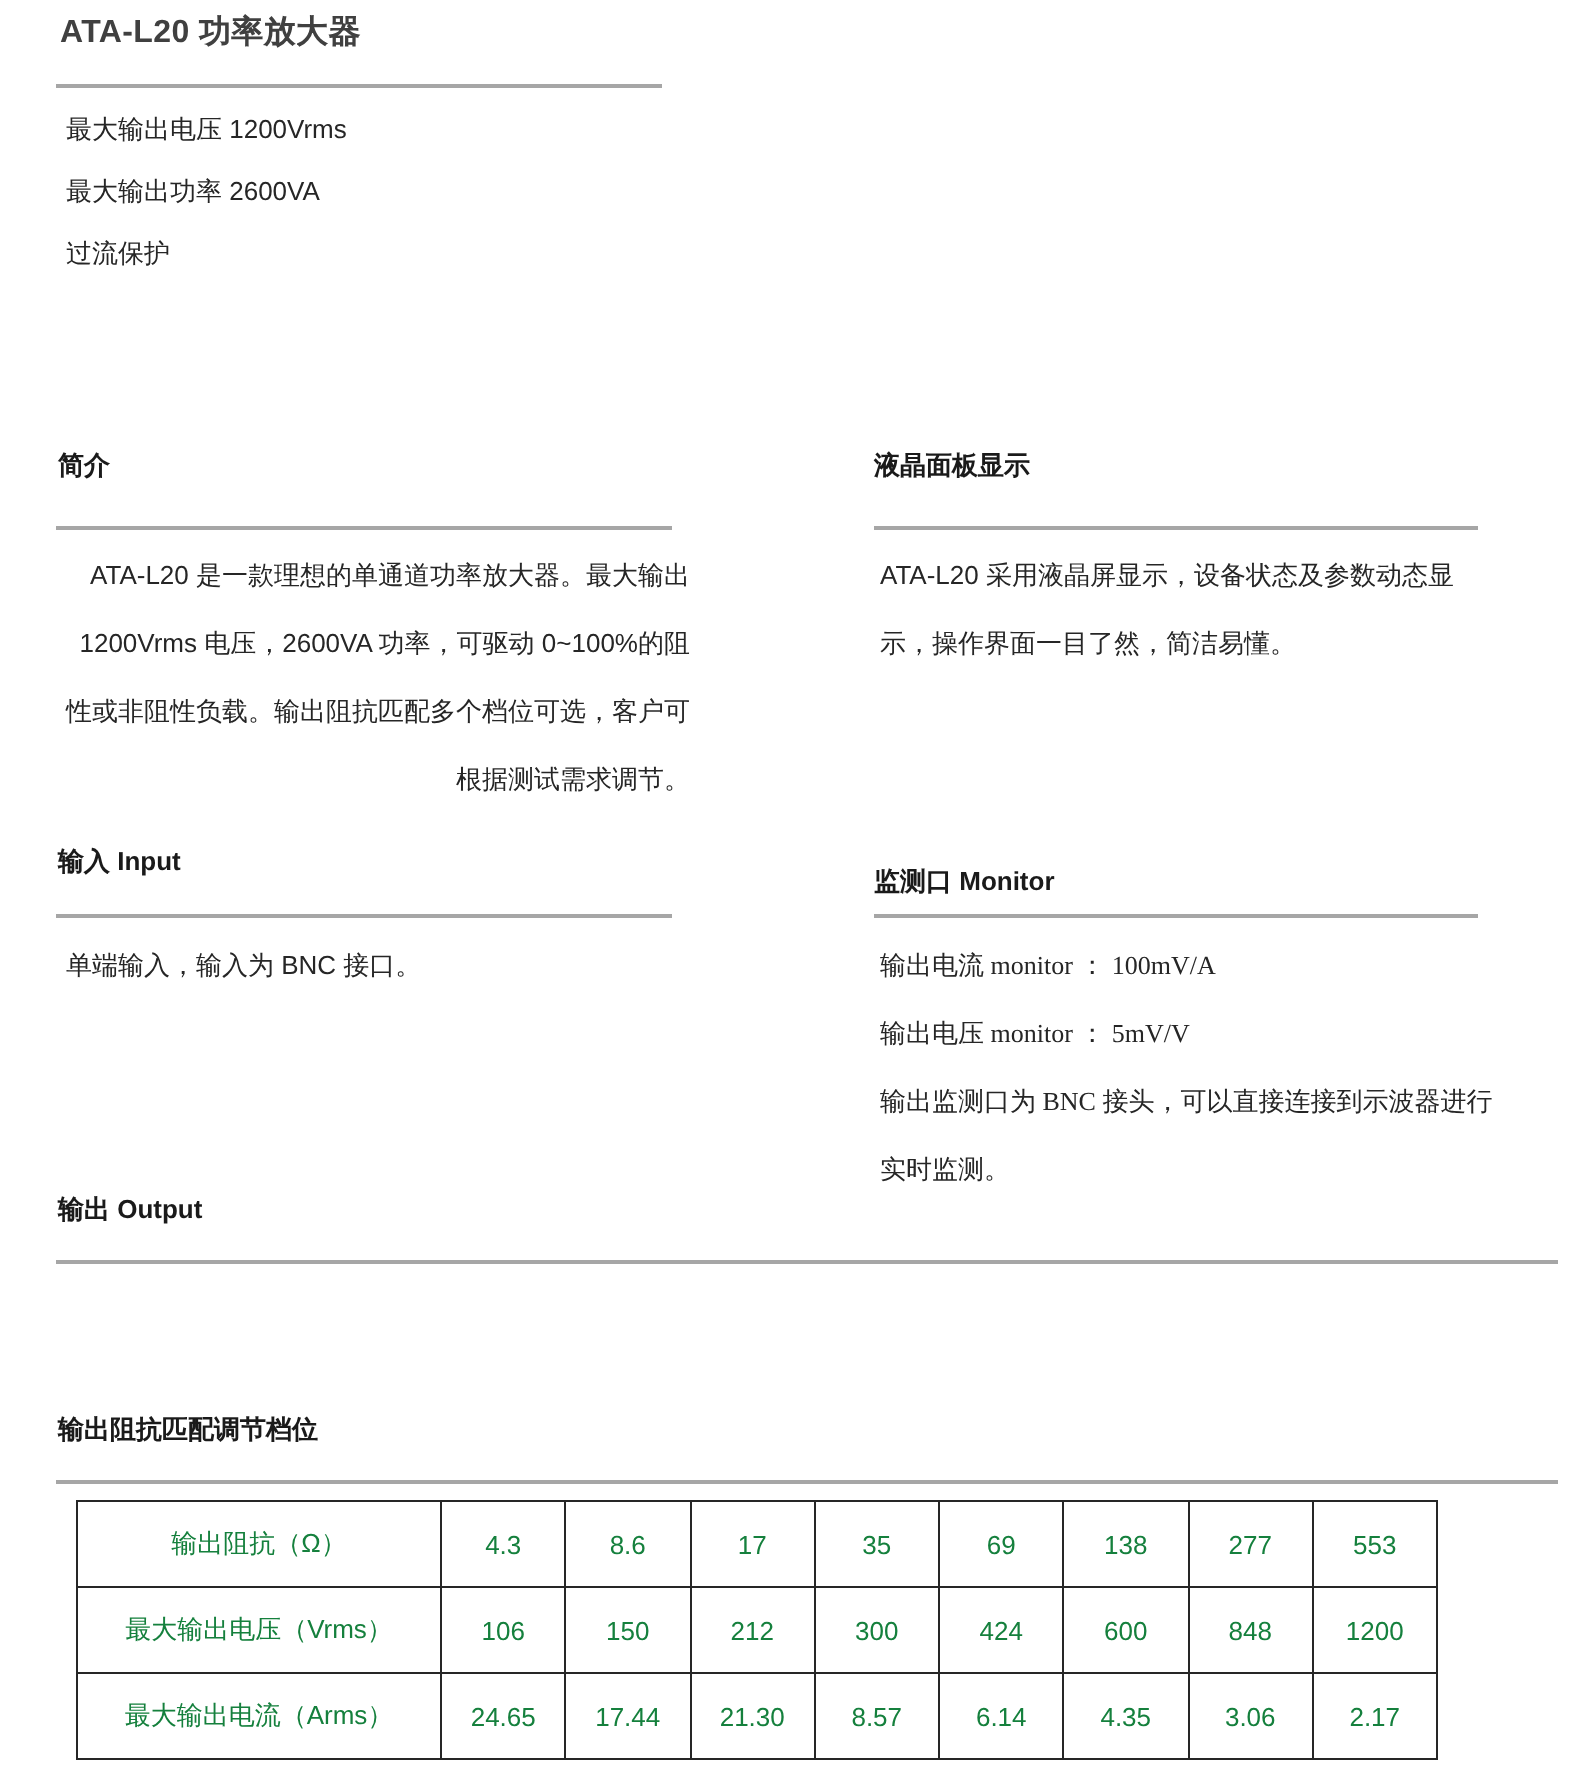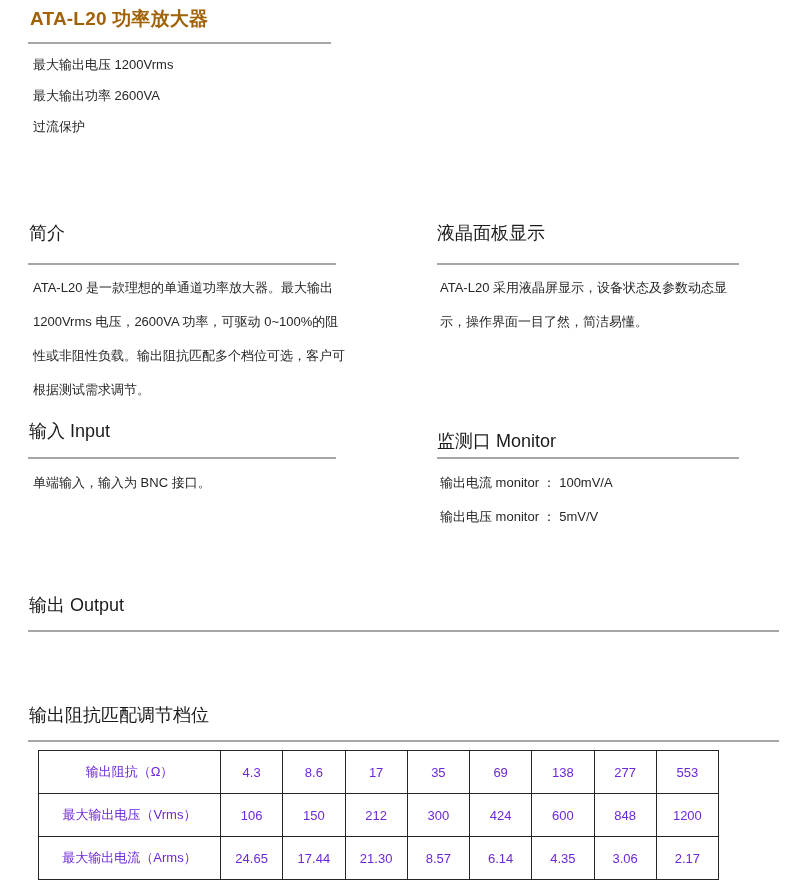--- a/index.html
+++ b/index.html
@@ -8,57 +8,57 @@
     font-family:"Liberation Sans","DejaVu Sans",sans-serif;
     color:#262626;
     -webkit-font-smoothing:antialiased;
   }
   .page{position:relative;width:787px;height:892px;overflow:hidden;background:#fff;}
 
   .rule{position:absolute;height:2px;background:#a6a6a6;}
 
   .page-title{
     position:absolute;top:6px;left:30px;margin:0;
-    font-size:19px;font-weight:700;color:#a16207;letter-spacing:.2px;
+    font-size:16px;font-weight:700;color:#404040;letter-spacing:.2px;
   }
   #r-title{top:42px;left:28px;width:303px;}
 
   .spec-list{position:absolute;top:49px;left:33px;margin:0;padding:0;list-style:none;}
   .spec-list li{height:31px;line-height:31px;font-size:13px;white-space:nowrap;}
 
-  .heading{position:absolute;margin:0;font-size:18px;font-weight:400;color:#1a1a1a;line-height:26px;white-space:nowrap;}
+  .heading{position:absolute;margin:0;font-size:13px;font-weight:700;color:#1a1a1a;line-height:26px;white-space:nowrap;}
   #h-intro{top:220px;left:29px;}
   #h-lcd{top:220px;left:437px;}
   #h-input{top:418px;left:29px;text-align:right;}
   #h-monitor{top:418px;left:437px;margin-top:10px;}
   #h-output{top:592px;left:29px;text-align:center;}
   #h-gears{top:702px;left:29px;}
 
   #r-intro{top:263px;left:28px;width:308px;}
   #r-lcd{top:263px;left:437px;width:302px;}
   #r-input{top:457px;left:28px;width:308px;}
   #r-monitor{top:457px;left:437px;width:302px;}
   #r-output{top:630px;left:28px;width:751px;}
   #r-gears{top:740px;left:28px;width:751px;}
 
   .para{position:absolute;margin:0;font-size:13px;line-height:34px;}
-  #p-intro{top:271px;left:33px;width:312px;}
+  #p-intro{top:271px;left:33px;width:312px;text-align:right;}
   #p-lcd{top:271px;left:440px;width:308px;}
   #p-input{top:466px;left:33px;width:312px;}
   #p-monitor{top:466px;left:440px;width:308px;}
-  #p-monitor .mline{font-size:13px;line-height:34px;}
+  #p-monitor .mline{font-size:13px;line-height:34px;font-family:Liberation Serif, serif;}
   #p-output{top:639px;left:29px;width:752px;line-height:24px;}
 
   .gear-table{
     position:absolute;top:750px;left:38px;width:681px;
     border-collapse:collapse;table-layout:fixed;
   }
   .gear-table td{
     border:1px solid #262626;height:42px;padding:0;
-    text-align:center;vertical-align:middle;font-size:13px;color:#6d28d9;
+    text-align:center;vertical-align:middle;font-size:13px;color:#15803d;
   }
   .gear-table td.lbl{font-weight:400;}
   col.c-label{width:182px;}
 </style>
 </head>
 <body>
 
 <div class="page">
 
   <h1 class="page-title">ATA-L20 功率放大器</h1>
@@ -80,20 +80,21 @@
 
   <h2 class="heading" id="h-input">输入 Input</h2>
   <div class="rule" id="r-input"></div>
   <p class="para" id="p-input">单端输入，输入为 BNC 接口。</p>
 
   <h2 class="heading" id="h-monitor">监测口 Monitor</h2>
   <div class="rule" id="r-monitor"></div>
   <div class="para" id="p-monitor">
     <div class="mline">输出电流 monitor ： 100mV/A</div>
     <div class="mline">输出电压 monitor ： 5mV/V</div>
+    <div class="mline">输出监测口为 BNC 接头，可以直接连接到示波器进行实时监测。</div>
   </div>
 
   <h2 class="heading" id="h-output">输出 Output</h2>
   <div class="rule" id="r-output"></div>
 
   <h2 class="heading" id="h-gears">输出阻抗匹配调节档位</h2>
   <div class="rule" id="r-gears"></div>
 
   <table class="gear-table">
     <colgroup>

